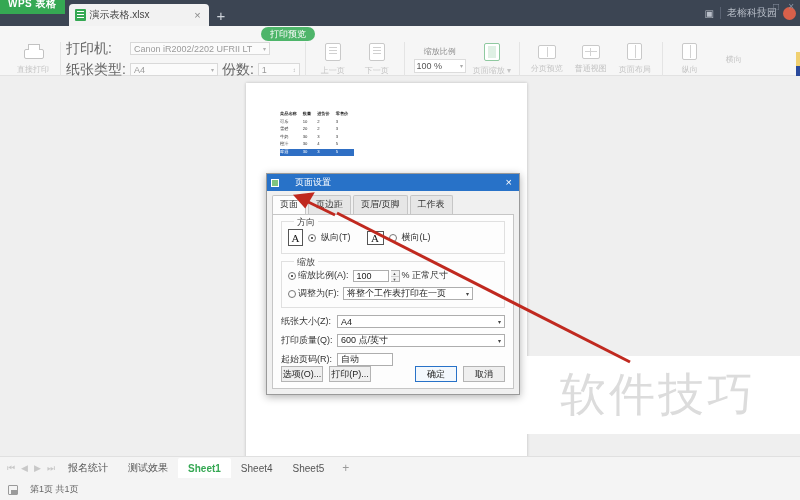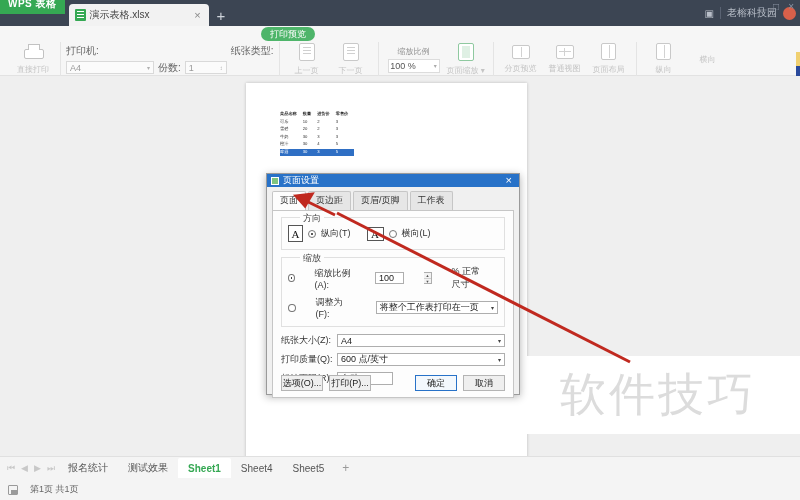--- a/index.html
+++ b/index.html
@@ -58,21 +58,21 @@
     display:flex; align-items:stretch; padding-left:6px;
   }
   .grp{ display:flex; align-items:center; padding:0 5px; }
   .grp + .grp{ border-left:1px solid #e4e4e4; }
 
   .big-btn{ width:44px; text-align:center; color:#c8c8c8; }
   .big-btn .gi{ font-size:15px; line-height:16px; color:#b9b9b9;}
   .big-btn .lbl{ font-size:8px; margin-top:1px; white-space:nowrap; color:#c4c4c4;}
 
   .fields{ display:grid; grid-template-columns:auto 1fr; gap:3px 4px; align-items:center;}
-  .flbl{ font-size:10px; color:#666; white-space:nowrap;}
+  .flbl{ font-size:14px; color:#666; white-space:nowrap;}
   .fbox{
     height:13px; border:1px solid #d9d9d9; background:#fbfbfb; font-size:9px;
     color:#9a9a9a; padding:0 12px 0 3px; display:flex; align-items:center;
     position:relative; white-space:nowrap; overflow:hidden;
   }
   .fbox .car{ position:absolute; right:3px; font-size:6px; color:#b0b0b0;}
   .w-print{ width:140px;} .w-paper{ width:88px;} .w-copies{ width:42px;}
   .w-order{ width:74px;} .w-mode{ width:74px;}
 
   .zoom-grp{ display:flex; flex-direction:column; align-items:center; padding:0 4px;}
@@ -142,52 +142,52 @@
   .arrow{ position:absolute; left:0; top:0; width:800px; height:500px; pointer-events:none;}
 
   
   .dialog{
     position:absolute; left:266px; top:173px; width:254px; height:222px;
     background:#f0f0f0; border:1px solid #9a9a9a; box-shadow:0 2px 8px rgba(0,0,0,.3);
     display:flex; flex-direction:column;
   }
   .dlg-title{
     height:17px; background:#2872c8; color:#fff; display:flex; align-items:center;
-    padding:0 4px; gap:4px; font-size:9px;
+    padding:0 4px; gap:16px; font-size:9px;
   }
   .dlg-ic{ width:8px;height:8px;background:#7fc47f;border:1px solid #fff;}
   .dlg-title .t{flex:1;}
   .dlg-x{ font-size:11px; padding:0 3px; cursor:pointer; line-height:1;}
   .dlg-tabs{ display:flex; gap:2px; padding:4px 5px 0 5px; background:#f0f0f0;}
   .dtab{
     font-size:9px; padding:2px 7px 3px 7px; border:1px solid #c6c6c6;
     border-bottom:none; background:#e6e6e6; color:#333; border-radius:2px 2px 0 0;
     cursor:pointer;
   }
   .dtab.active{ background:#fdfdfd; position:relative; top:0; }
   .dlg-body{
     flex:1; margin:0 5px 5px 5px; border:1px solid #c6c6c6; border-top:1px solid #c6c6c6;
     background:#fdfdfd; padding:6px 8px; position:relative; font-size:9px;
   }
   .gbox{ border:1px solid #e0e0e0; margin-bottom:7px; padding:7px 6px 7px 6px; position:relative;}
   .gbox > .glbl{
-    position:absolute; top:-6px; left:18px; background:#fdfdfd; padding:0 3px;
+    position:absolute; top:-6px; left:12px; background:#fdfdfd; padding:0 3px;
     font-size:9px; color:#444;
   }
   .orient-row{ display:flex; align-items:center; gap:5px;}
   .A-icon{
     width:15px;height:17px;border:1px solid #555;background:#fff;
     display:flex;align-items:center;justify-content:center;
     font-size:11px; font-family:"Liberation Serif", serif; color:#111;
   }
   .A-icon.land{ width:17px;height:14px;}
   .radio{ width:8px;height:8px;border:1px solid #777;border-radius:50%;background:#fff;display:inline-block;position:relative;}
   .radio.on:after{content:"";position:absolute;inset:2px;border-radius:50%;background:#222;}
   .rlbl{ font-size:9px; color:#333; margin-right:11px;}
-  .scale-line{ display:flex; align-items:center; gap:20px; margin-bottom:5px;}
+  .scale-line{ display:flex; align-items:center; gap:2px; margin-bottom:5px;}
   .scale-line:last-child{ margin-bottom:0;}
   .txtin{
     height:12px;border:1px solid #aeaeae;background:#fff;font-size:9px;color:#222;
     padding:0 3px; display:flex; align-items:center;
   }
   .spin{ width:9px;height:12px;border:1px solid #aeaeae;border-left:none;background:#f2f2f2;
     display:flex;flex-direction:column;}
   .spin div{flex:1;display:flex;align-items:center;justify-content:center;font-size:4px;color:#555;}
   .spin div+div{border-top:1px solid #cfcfcf;}
   .sel{
@@ -260,20 +260,24 @@
     <div class="grp">
       <div class="big-btn">
         <div class="gi"><span class="printer-ic"></span></div>
         <div class="lbl">直接打印</div>
       </div>
     </div>
 
     <div class="grp">
       <div class="fields">
         <div class="flbl">打印机:</div>
+        <div class="fbox w-print">
+          <span>Canon iR2002/2202 UFRII LT</span>
+          <span class="car">▾</span>
+        </div>
         <div class="flbl">纸张类型:</div>
         <div style="display:flex;gap:4px;align-items:center;">
           <div class="fbox w-paper">
             <span>A4</span>
             <span class="car">▾</span>
           </div>
           <span class="flbl">份数:</span>
           <div class="fbox w-copies">
             <span>1</span>
             <span class="car">↕</span>

